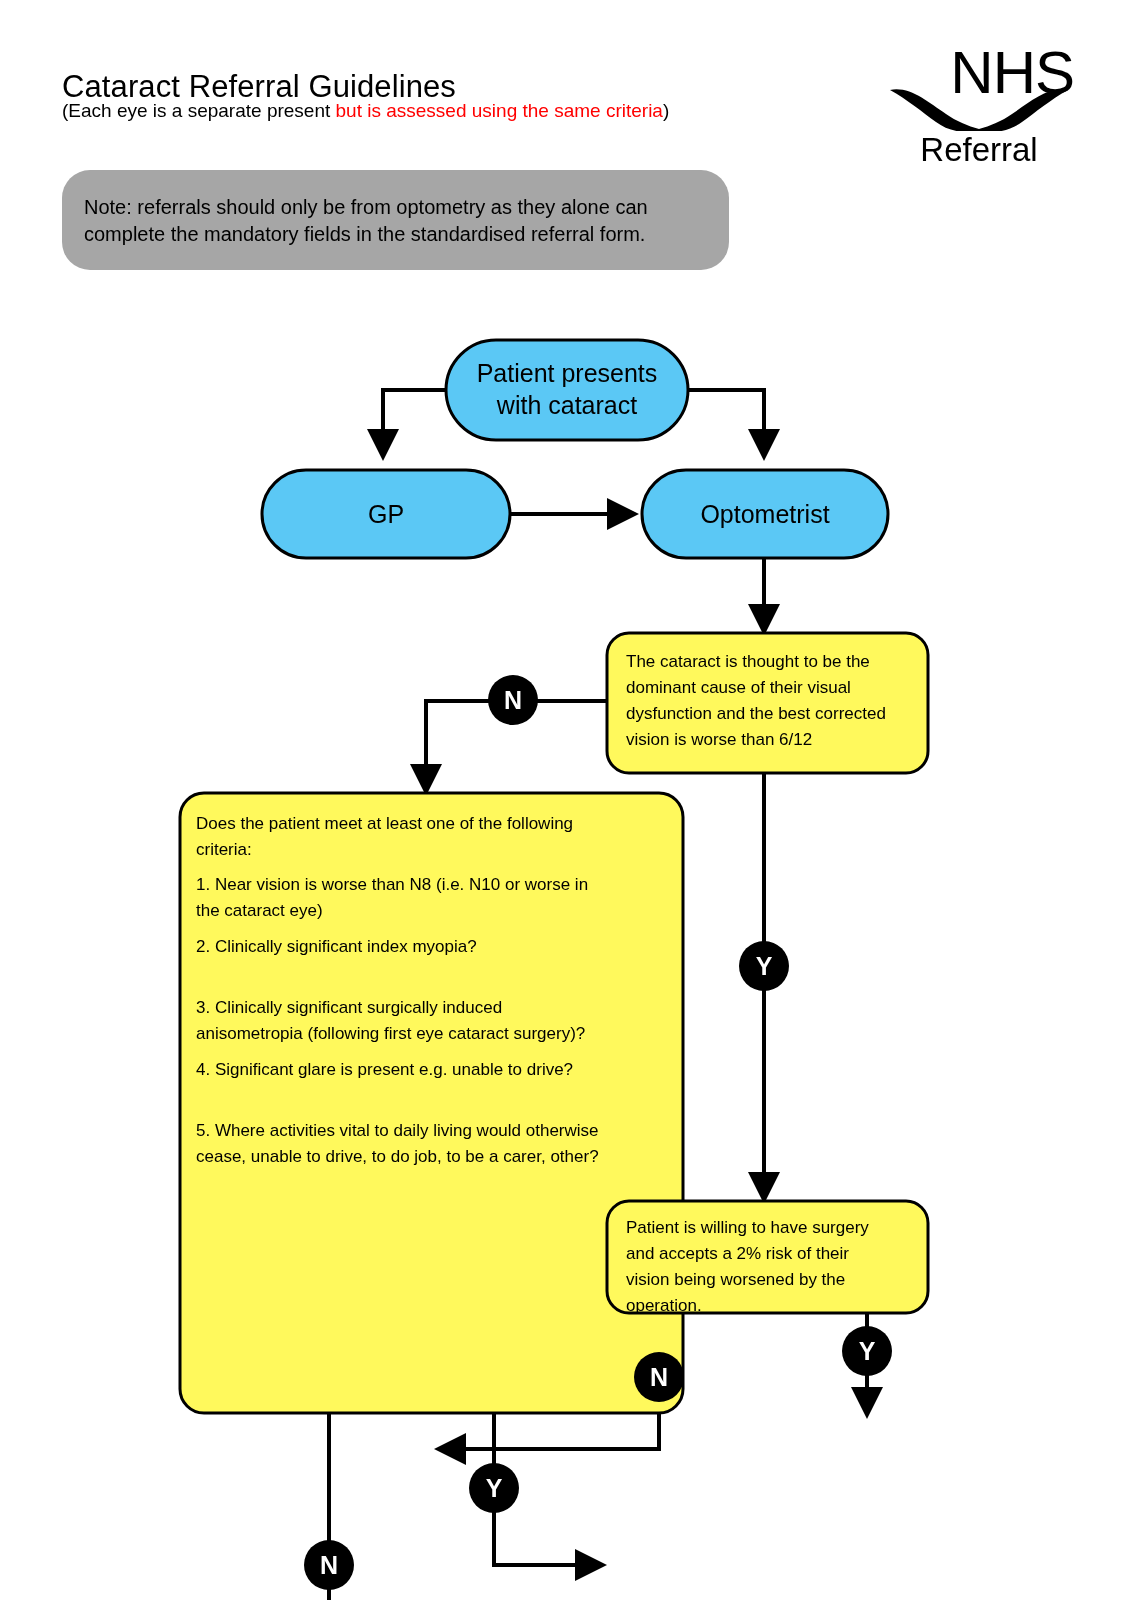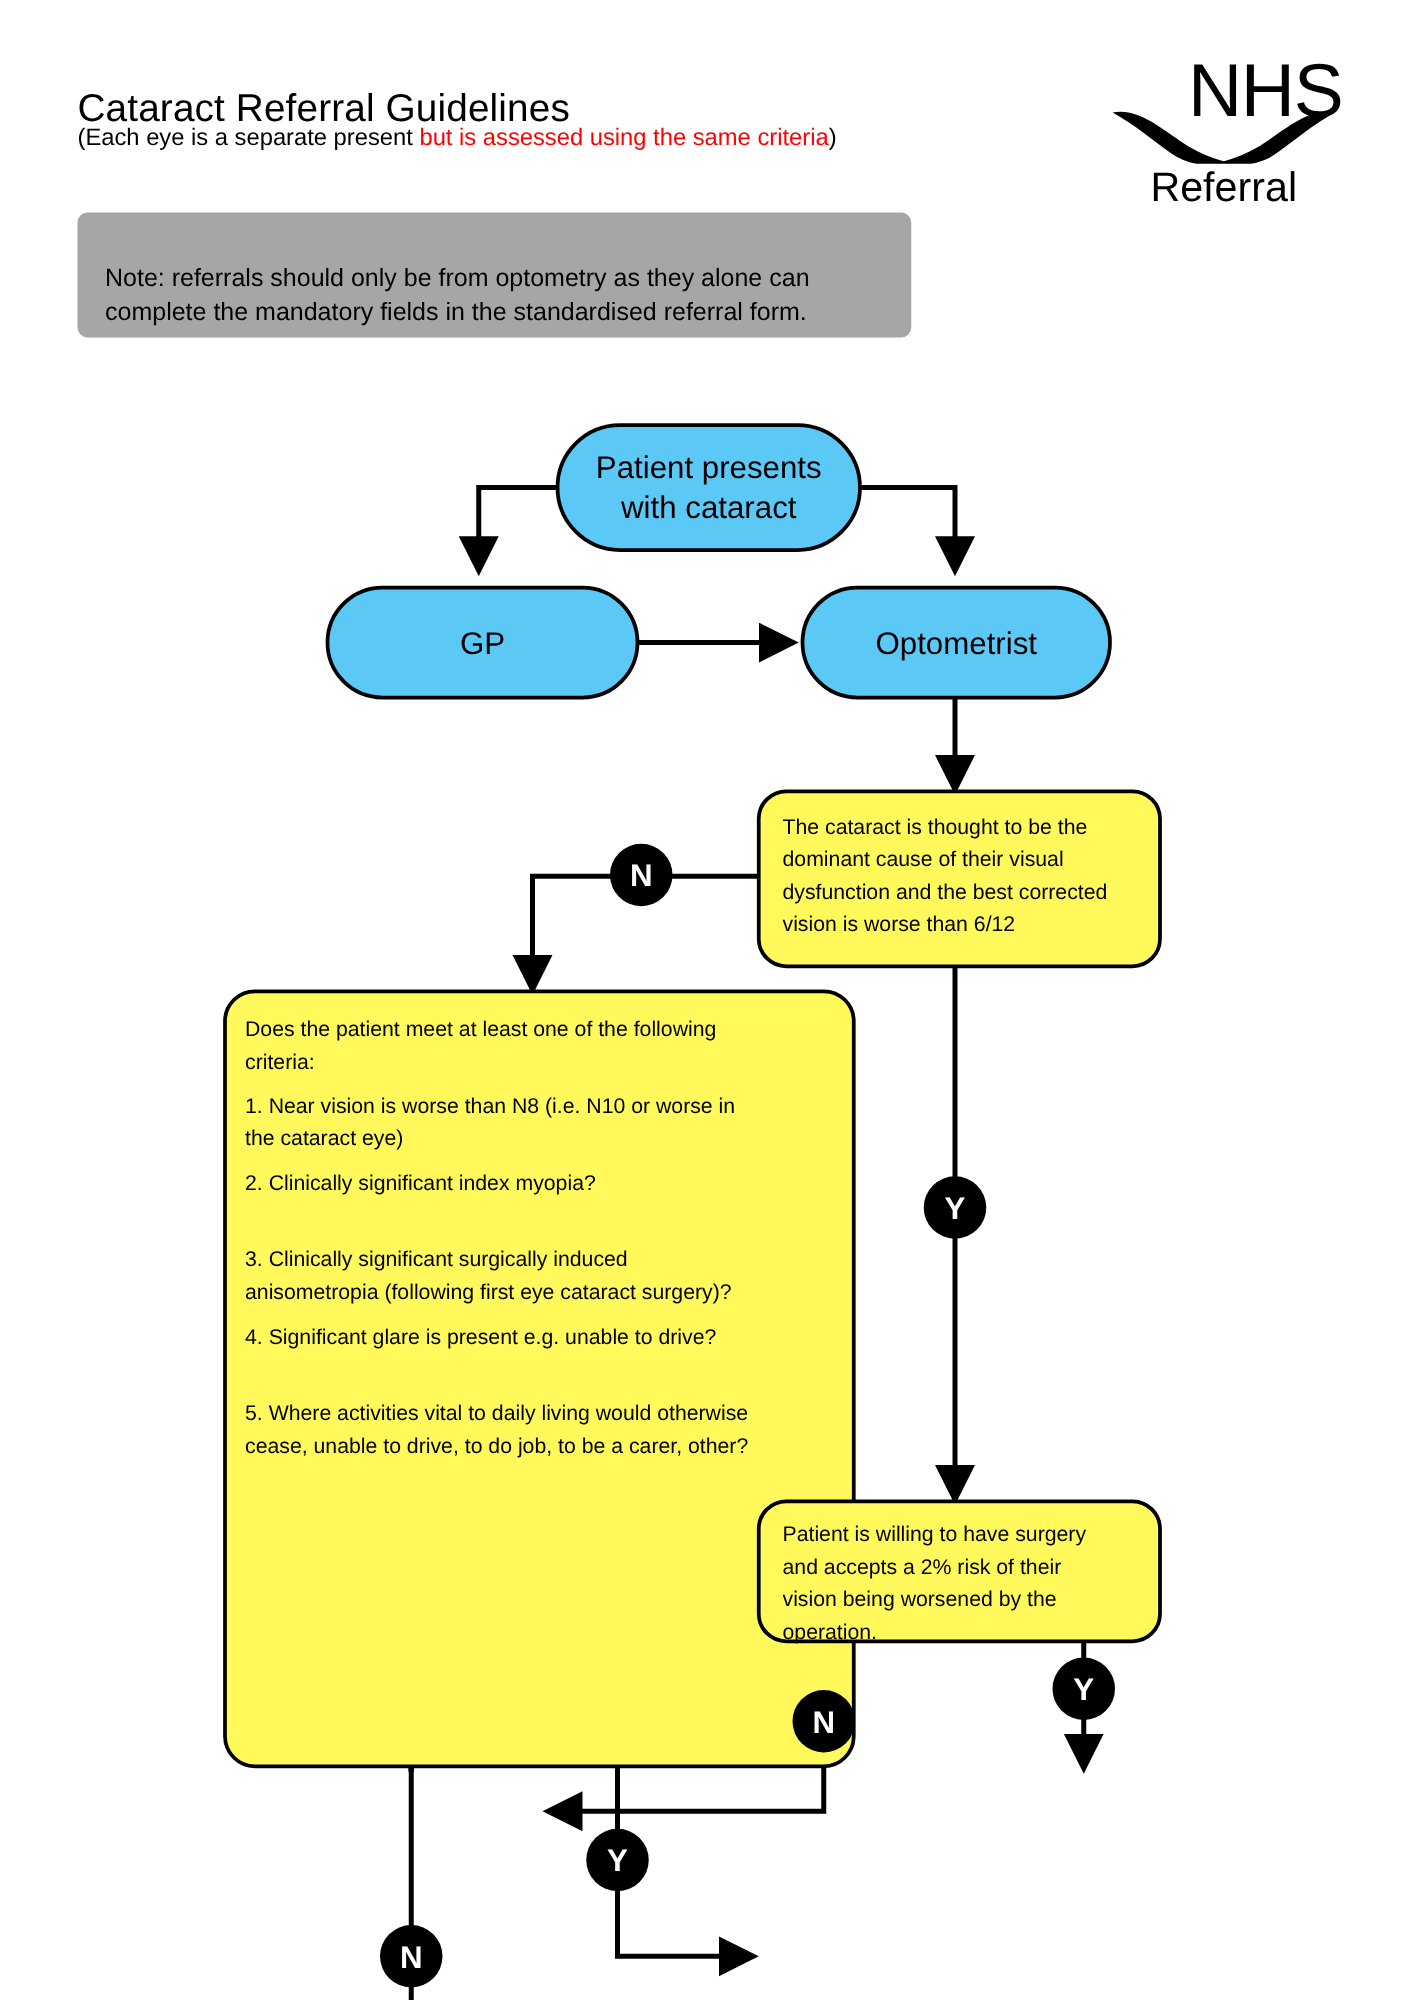--- a/index.html
+++ b/index.html
@@ -78,23 +78,23 @@
   }
 
   
   #note-box {
     position: absolute;
     left: 62px;
     top: 170px;
     width: 667px;
     height: 100px;
     background: #a6a6a6;
-    border-radius: 8px;
+    border-radius: 28px;
     box-sizing: border-box;
-    padding: 40px 24px 0 22px;
+    padding: 24px 24px 0 22px;
   }
   #note-text {
     font-size: 20px;
     line-height: 27px;
     white-space: pre-line;
   }
 
   
   #flow {
     position: absolute;

